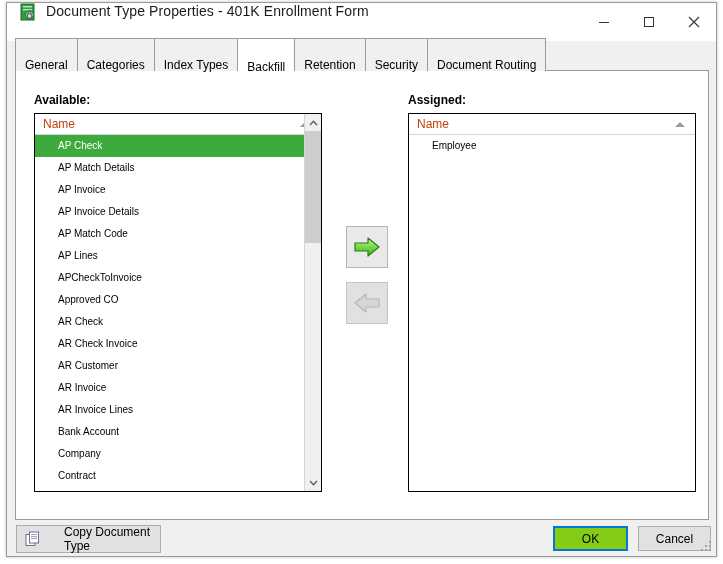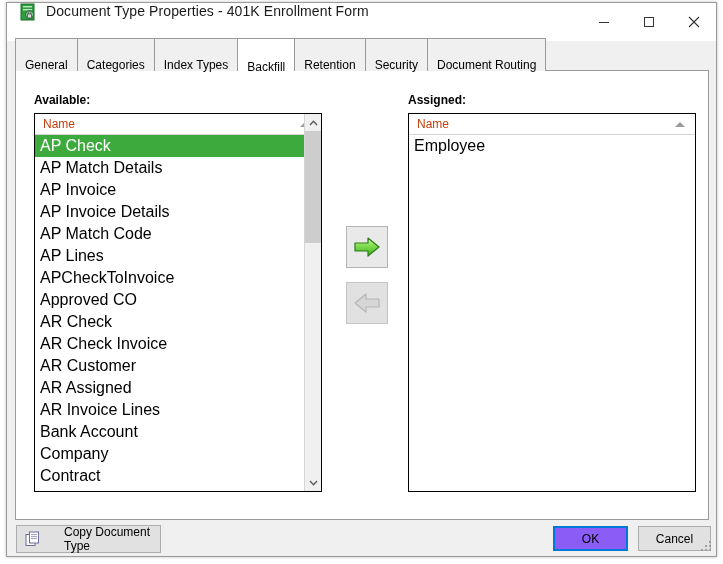--- a/index.html
+++ b/index.html
@@ -142,22 +142,22 @@
     border-bottom: 5px solid #9a9a9a;
   }
   .rows {
     position: absolute;
     left: 0; top: 21px; right: 0; bottom: 0;
     overflow: hidden;
   }
   .row {
     height: 22px;
     line-height: 22px;
-    padding-left: 5px;
-    font-size: 16px;
+    padding-left: 23px;
+    font-size: 10px;
     color: #000;
     white-space: nowrap;
     box-sizing: border-box;
   }
   .row.selected {
     background: #3caa3c;
     color: #ffffff;
   }
   
   .vscroll {
@@ -204,21 +204,21 @@
     box-sizing: border-box;
     font-size: 12px;
     color: #000;
     display: flex;
     align-items: center;
     justify-content: center;
     height: 25px;
   }
   .btn.default {
     border: 2px solid #0078d7;
-    background: #8b5cf6;
+    background: #84cc16;
   }
   .btn.left-icon { justify-content: flex-start; padding-left: 8px; gap: 16px; }
   .copy-icon { width: 16px; height: 16px; margin-right: 7px; flex: none; }
   .grip {
     position: absolute;
     right: 3px; bottom: 3px;
     width: 12px; height: 12px;
   }
   .grip i {
     position: absolute;
@@ -302,21 +302,21 @@
         <div class="row">AP Match Details</div>
         <div class="row">AP Invoice</div>
         <div class="row">AP Invoice Details</div>
         <div class="row">AP Match Code</div>
         <div class="row">AP Lines</div>
         <div class="row">APCheckToInvoice</div>
         <div class="row">Approved CO</div>
         <div class="row">AR Check</div>
         <div class="row">AR Check Invoice</div>
         <div class="row">AR Customer</div>
-        <div class="row">AR Assigned</div>
+        <div class="row">AR Invoice</div>
         <div class="row">AR Invoice Lines</div>
         <div class="row">Bank Account</div>
         <div class="row">Company</div>
         <div class="row">Contract</div>
       </div>
 
       <div class="vscroll">
         <div class="sb-arrow up">
           <svg width="9" height="6" viewBox="0 0 9 6">
             <path d="M1 5 L4.5 1.2 L8 5" fill="none" stroke="#5a5a5a" stroke-width="1.3"></path>

